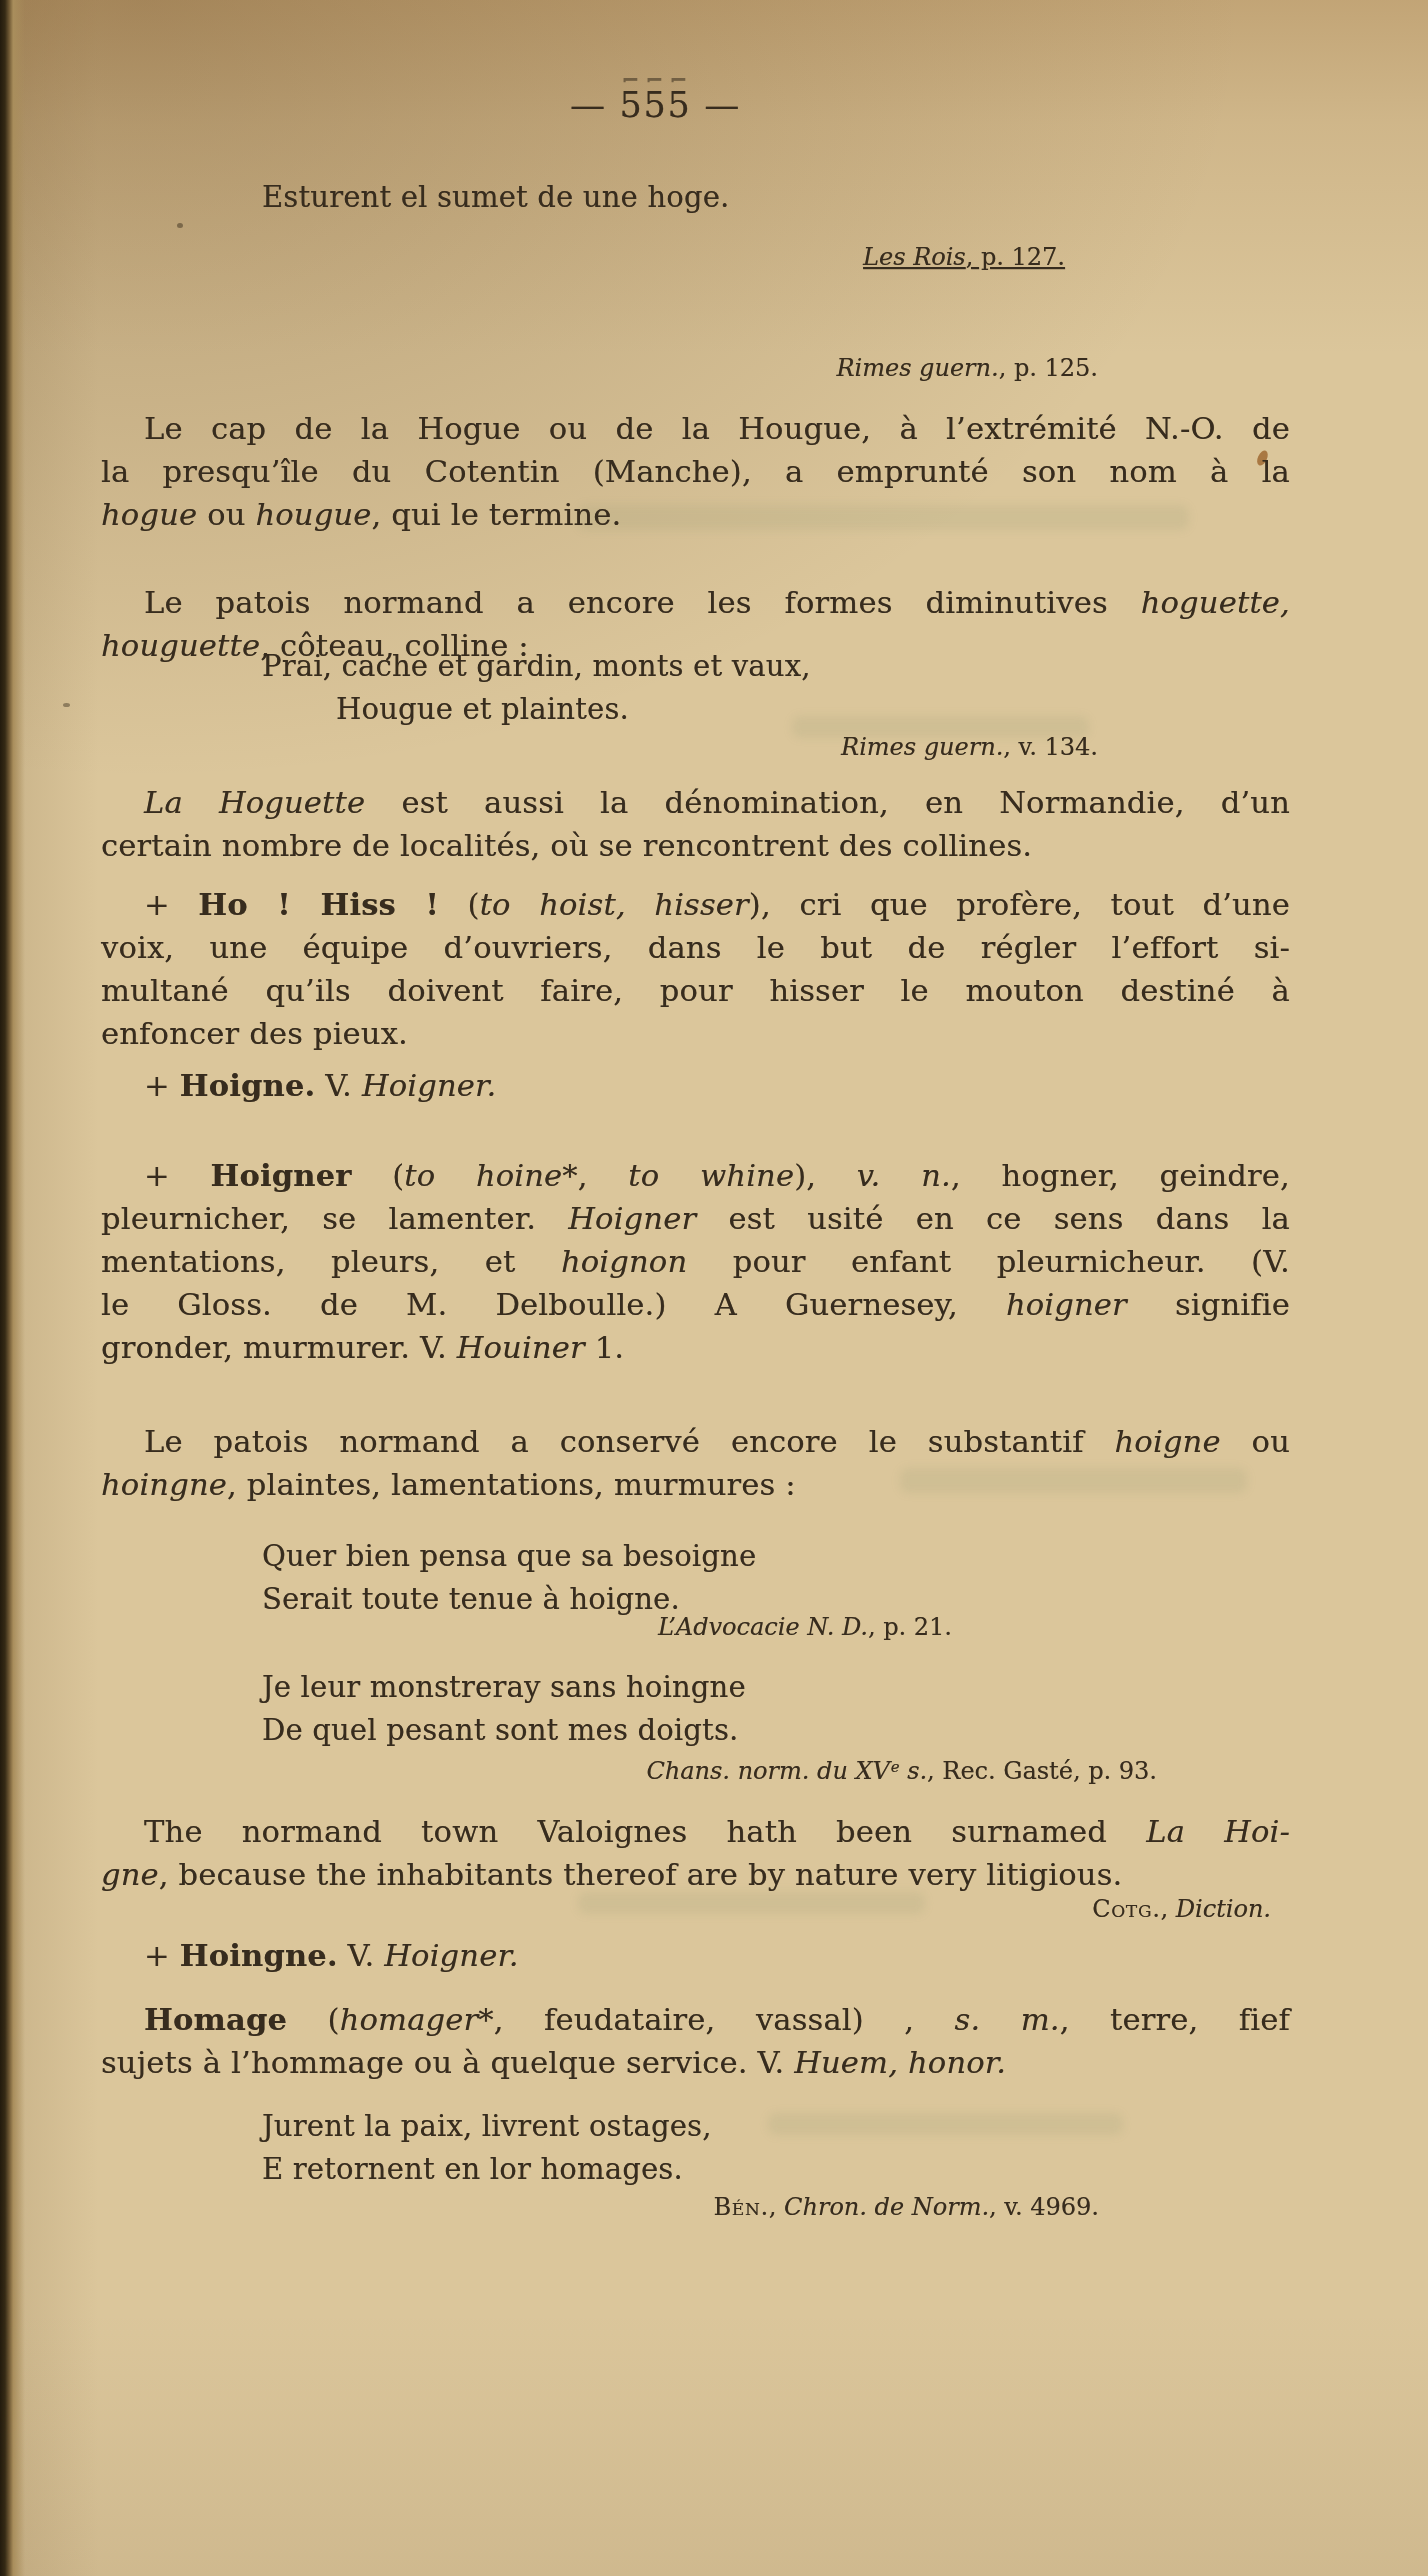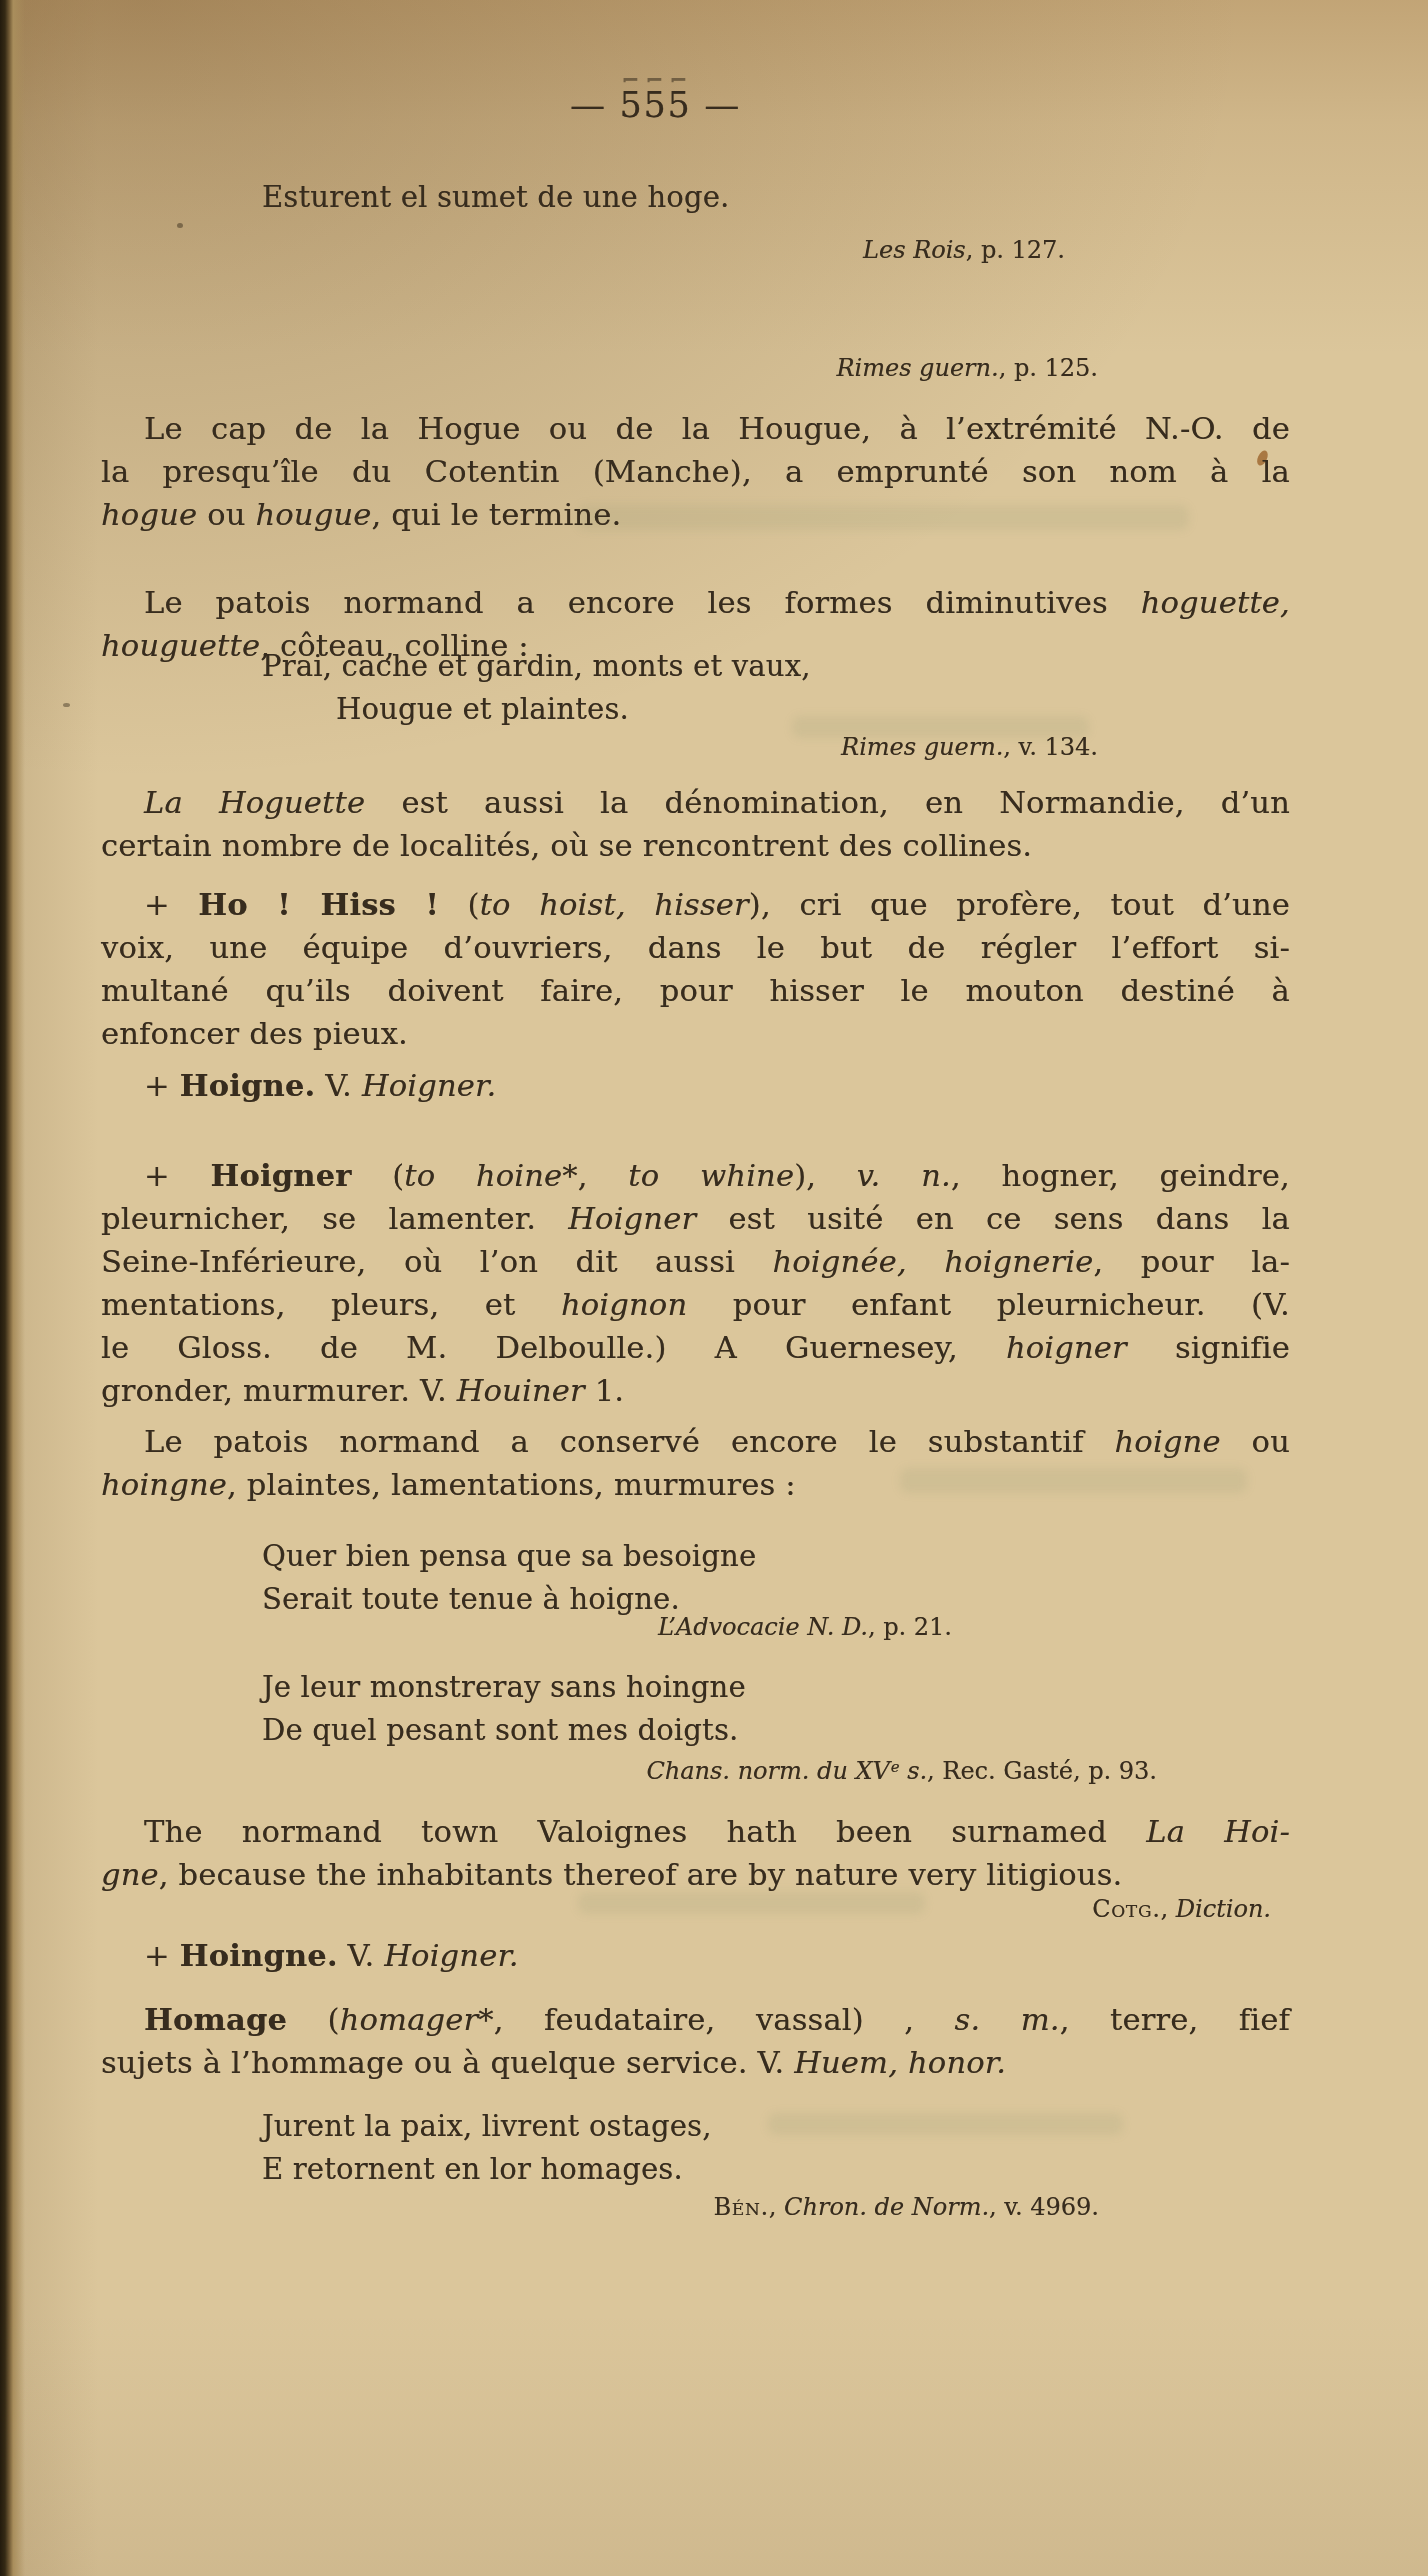--- a/index.html
+++ b/index.html
@@ -34,21 +34,21 @@
   .st-i{font-style:italic;}
   .st-b{font-weight:bold;}
   .st-c{font-variant:small-caps;letter-spacing:0.7px;}
   .st-u{font-size:0.62em;vertical-align:0.45em;margin-left:0.8px;}
 
   
   #b-header{top:84px;left:0;width:100%;text-align:center;font-size:35px;letter-spacing:1.7px;transform:translateX(-59px);}
   #b-header-ghost{top:71px;left:0;width:100%;text-align:center;font-size:35px;letter-spacing:1.7px;transform:translateX(-59px);
                   clip-path:inset(0 0 74% 0);opacity:0.55;}
   #b-verse1{top:176px;}
-  #b-cite1{top:229px;right:364px;}
+  #b-cite1{top:236px;right:364px;text-decoration:underline;}
   #b-verse2{top:275px;}
   #b-cite2{top:347px;right:331px;}
   #b-para1{top:407px;}
   #b-para2{top:533px;margin-top:48px;}
   #b-verse3a{top:645px;}
   #b-verse3b{top:688px;left:336px;}
   #b-cite3{top:726px;right:331px;}
   #b-para3{top:781px;}
   #b-entry1{top:883px;}
   #b-entry2{top:1064px;}
@@ -141,21 +141,20 @@
       <div class="tline"><span>voix, une équipe d’ouvriers, dans le but de régler l’effort si-</span></div>
       <div class="tline"><span>multané qu’ils doivent faire, pour hisser le mouton destiné à</span></div>
       <div class="tline"><span>enfoncer des pieux.</span></div>
     </div>
   <div class="block bodyblock indent-first ink" id="b-entry2">
       <div class="tline"><span>+ </span><span class="st-b">Hoigne.</span><span> V. </span><span class="st-i">Hoigner.</span></div>
     </div>
   <div class="block bodyblock just indent-first ink" id="b-entry3">
       <div class="tline"><span>+ </span><span class="st-b">Hoigner</span><span> (</span><span class="st-i">to hoine</span><span>*, </span><span class="st-i">to whine</span><span>), </span><span class="st-i">v. n.</span><span>, hogner, geindre,</span></div>
       <div class="tline"><span>pleurnicher, se lamenter. </span><span class="st-i">Hoigner</span><span> est usité en ce sens dans la</span></div>
-      <div class="tline"><span>Seine-Inférieure, où l’on dit aussi </span><span class="st-i">hoignée, hoignerie</span><span>, pour la-</span></div>
       <div class="tline"><span>mentations, pleurs, et </span><span class="st-i">hoignon</span><span> pour enfant pleurnicheur. (V.</span></div>
       <div class="tline"><span>le Gloss. de M. Delboulle.) A Guernesey, </span><span class="st-i">hoigner</span><span> signifie</span></div>
       <div class="tline"><span>gronder, murmurer. V. </span><span class="st-i">Houiner</span><span> 1.</span></div>
     </div>
 
   <div class="block bodyblock just indent-first ink" id="b-para4">
       <div class="tline"><span>Le patois normand a conservé encore le substantif </span><span class="st-i">hoigne</span><span> ou</span></div>
       <div class="tline"><span class="st-i">hoingne</span><span>, plaintes, lamentations, murmures :</span></div>
     </div>
 

